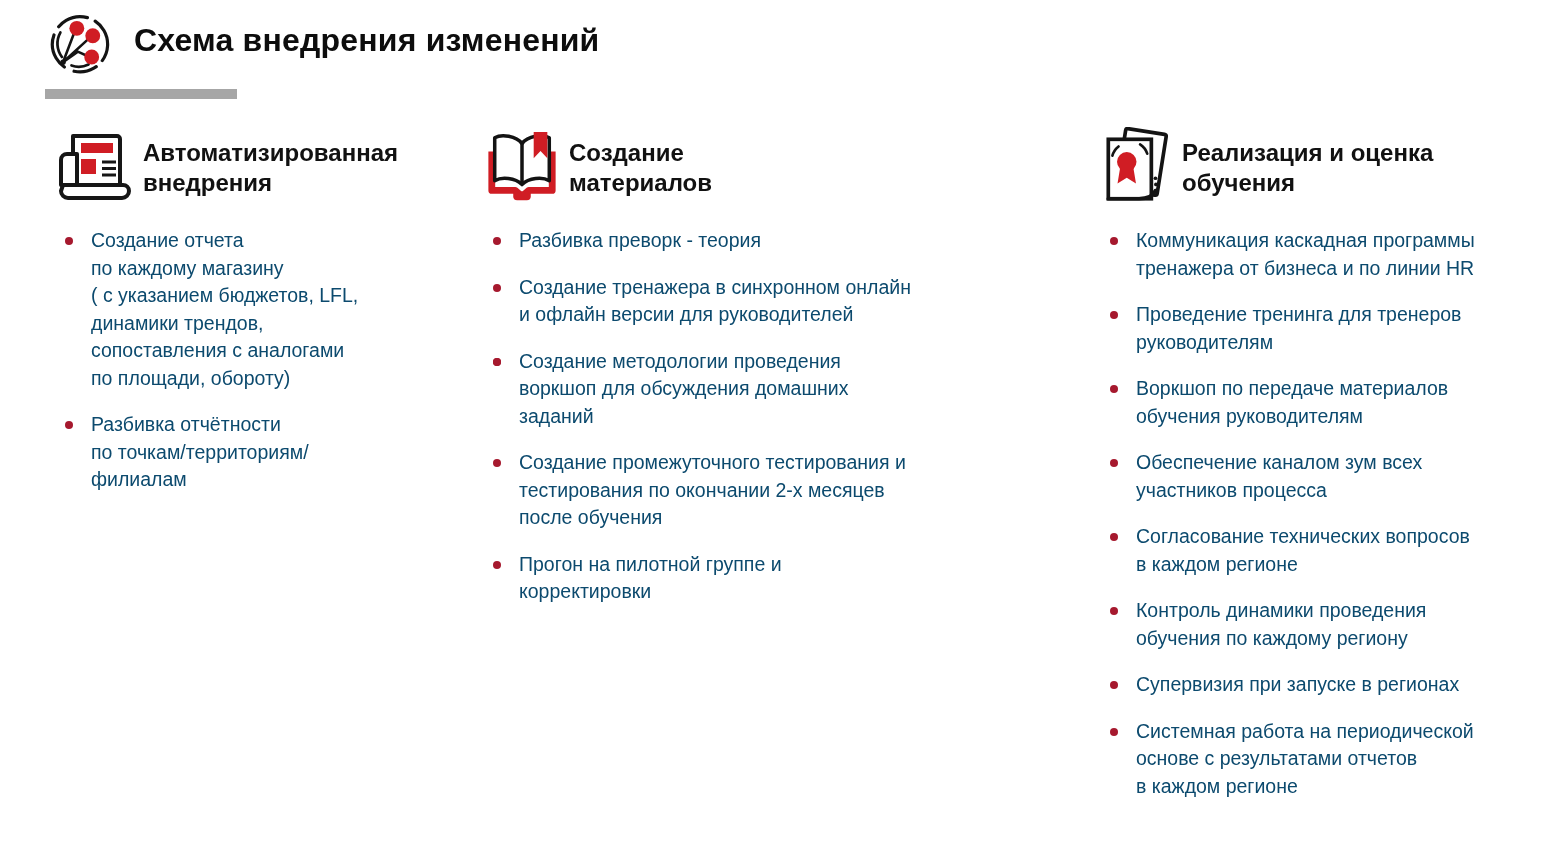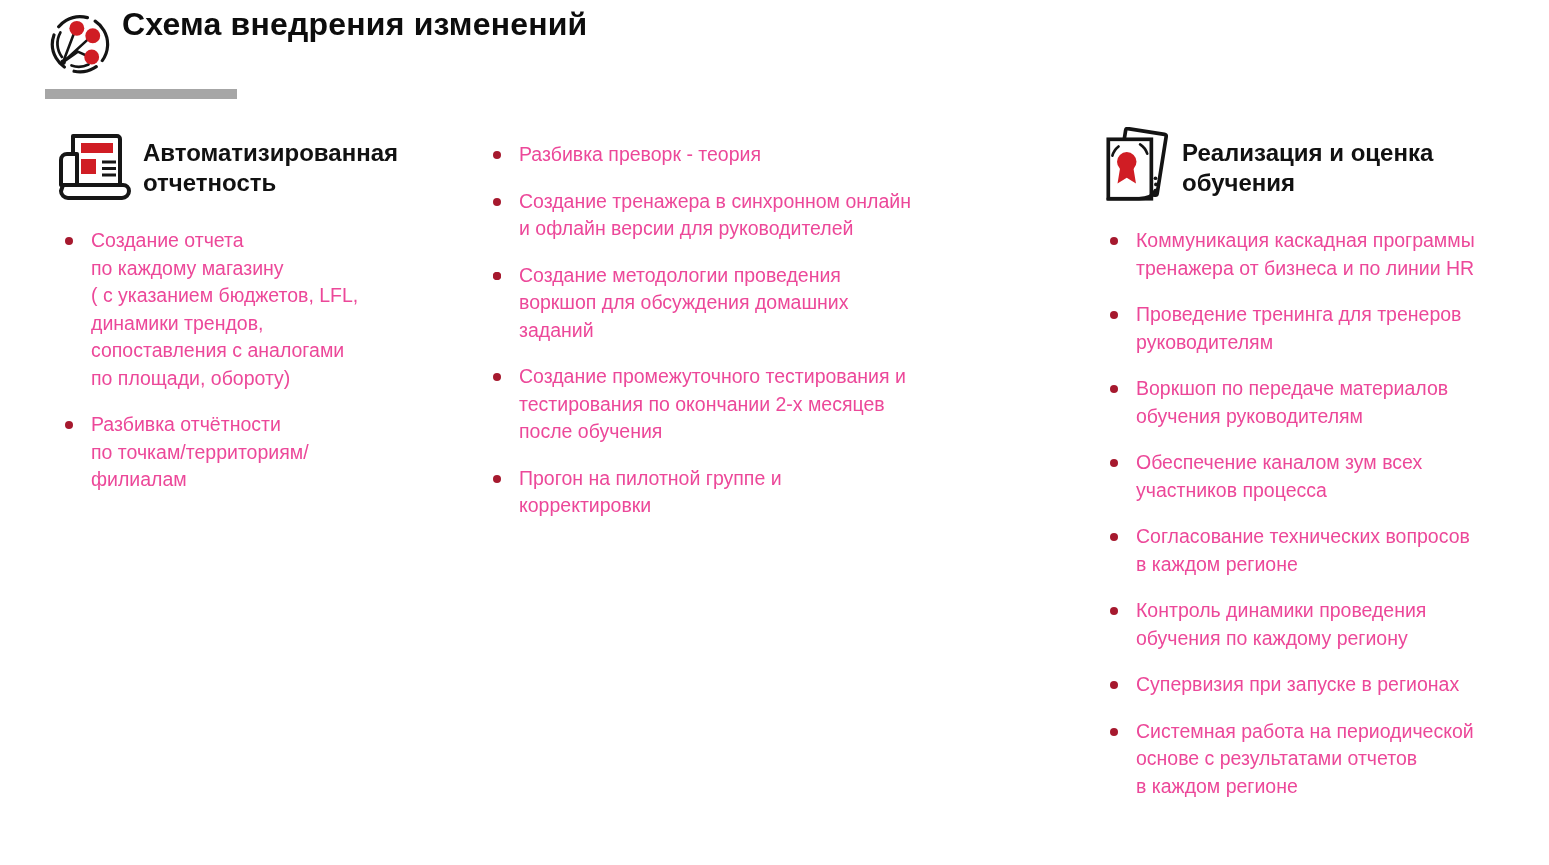--- a/index.html
+++ b/index.html
@@ -7,21 +7,21 @@
     width:1549px;height:865px;
     background:#ffffff;
     font-family:"Liberation Sans","DejaVu Sans",sans-serif;
     color:#262626;
     position:relative;
     overflow:hidden;
   }
   .slide{position:absolute;inset:0;}
 
   
-  .title-row{position:absolute;left:46px;top:6px;display:flex;align-items:flex-start;gap:8px;}
+  .title-row{position:absolute;left:46px;top:6px;display:flex;align-items:center;gap:20px;}
   .title-icon svg{width:68px;height:68px;display:block;}
   h1.page-title{
     margin:0;font-size:32px;font-weight:bold;color:#0d0d0d;letter-spacing:0.2px;
   }
   .divider{position:absolute;left:45px;top:89px;width:192px;height:10px;background:#a6a6a6;}
 
   
   .col{position:absolute;top:125px;}
   .col.c1{left:55px;width:405px;}
   .col.c2{left:483px;width:525px;}
@@ -33,21 +33,21 @@
   .c2 .col-icon svg{width:78px;height:76px;}
   .c3 .col-icon svg{width:74px;height:82px;}
   h2.col-title{
     margin:0;font-size:24px;line-height:30px;font-weight:bold;color:#111111;
     white-space:pre-line;
   }
 
   ul.bullets{list-style:none;margin:16px 0 0 0;padding:0;}
   ul.bullets li{
     position:relative;padding-left:36px;margin:0 0 19px 0;
-    font-size:19.5px;line-height:27.5px;color:#ec4899;
+    font-size:19.5px;line-height:27.5px;color:#0c4a6e;
   }
   ul.bullets li:last-child{margin-bottom:0;}
   .dot{
     position:absolute;left:10px;top:10px;width:8px;height:8px;border-radius:50%;
     background:#a6192e;
   }
   .txt{white-space:pre-line;}
 </style>
 </head>
 <body>
@@ -77,36 +77,49 @@
         <svg viewBox="0 0 80 72">
           <path d="M18,4 h44 a3,3 0 0 1 3,3 v46 H18 z" fill="#fff" stroke="#161616" stroke-width="4" stroke-linejoin="round"></path>
           <path d="M22,22 H12 a6,6 0 0 0 -6,6 v25 h16 z" fill="#fff" stroke="#161616" stroke-width="4" stroke-linejoin="round"></path>
           <rect x="26" y="11" width="32" height="10" fill="#d01d24"></rect>
           <rect x="26" y="27" width="15" height="15" fill="#d01d24"></rect>
           <path d="M47,30 h14 M47,36.5 h14 M47,43 h14" stroke="#161616" stroke-width="3.2"></path>
           <path d="M8,53 h60 a6,6 0 0 1 6,6 a7,7 0 0 1 -7,7 H13 a7,7 0 0 1 -7,-7 z" fill="#fff" stroke="#161616" stroke-width="4" stroke-linejoin="round"></path>
         </svg>
       </span>
       <h2 class="col-title">Автоматизированная
-отчетность</h2>
+внедрения</h2>
     </div>
     <ul class="bullets">
       <li><span class="dot"></span><span class="txt">Создание отчета
 по каждому магазину
 ( с указанием бюджетов, LFL,
 динамики трендов,
 сопоставления с аналогами
 по площади, обороту)</span></li>
       <li><span class="dot"></span><span class="txt">Разбивка отчётности
 по точкам/территориям/
 филиалам</span></li>
     </ul>
   </section>
 
   <section class="col c2">
+    <div class="col-head">
+      <span class="col-icon">
+        <svg viewBox="0 0 80 78">
+          <path d="M9,22 V62 h24 l7,6 l7,-6 h24 V22" fill="none" stroke="#d01d24" stroke-width="7" stroke-linejoin="round"></path>
+          <path d="M31,63 h18 v5 a4,4 0 0 1 -4,4 h-10 a4,4 0 0 1 -4,-4 z" fill="#d01d24"></path>
+          <path d="M40,14 C34,6 19,4 12,8 V52 C19,48 33,49 40,56 C47,49 61,48 68,52 V8 C61,4 46,6 40,14 Z" fill="#fff" stroke="#131313" stroke-width="3.6" stroke-linejoin="round"></path>
+          <path d="M40,14 V56" stroke="#131313" stroke-width="3.6"></path>
+          <path d="M52,2 h14 v27 l-7,-7.5 l-7,7.5 z" fill="#d01d24"></path>
+        </svg>
+      </span>
+      <h2 class="col-title">Создание
+материалов</h2>
+    </div>
     <ul class="bullets">
       <li><span class="dot"></span><span class="txt">Разбивка преворк - теория</span></li>
       <li><span class="dot"></span><span class="txt">Создание тренажера в синхронном онлайн
 и офлайн версии для руководителей</span></li>
       <li><span class="dot"></span></li>
       <li><span class="dot"></span><span class="txt">Создание методологии проведения
 воркшоп для обсуждения домашних
 заданий</span></li>
       <li><span class="dot"></span><span class="txt">Создание промежуточного тестирования и
 тестирования по окончании 2-х месяцев

